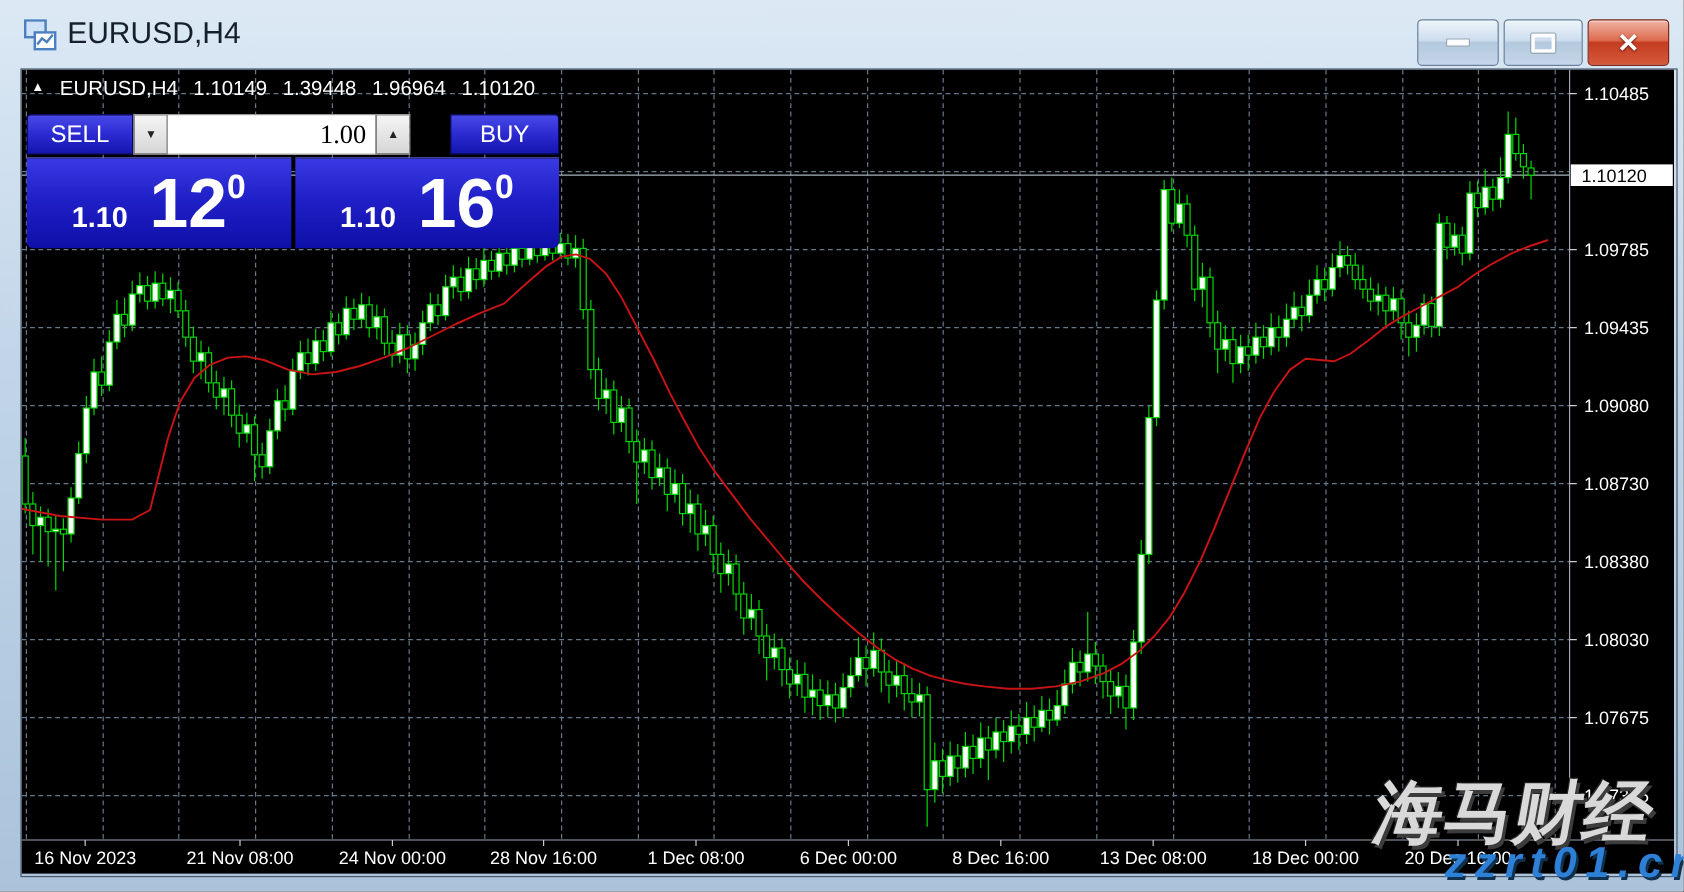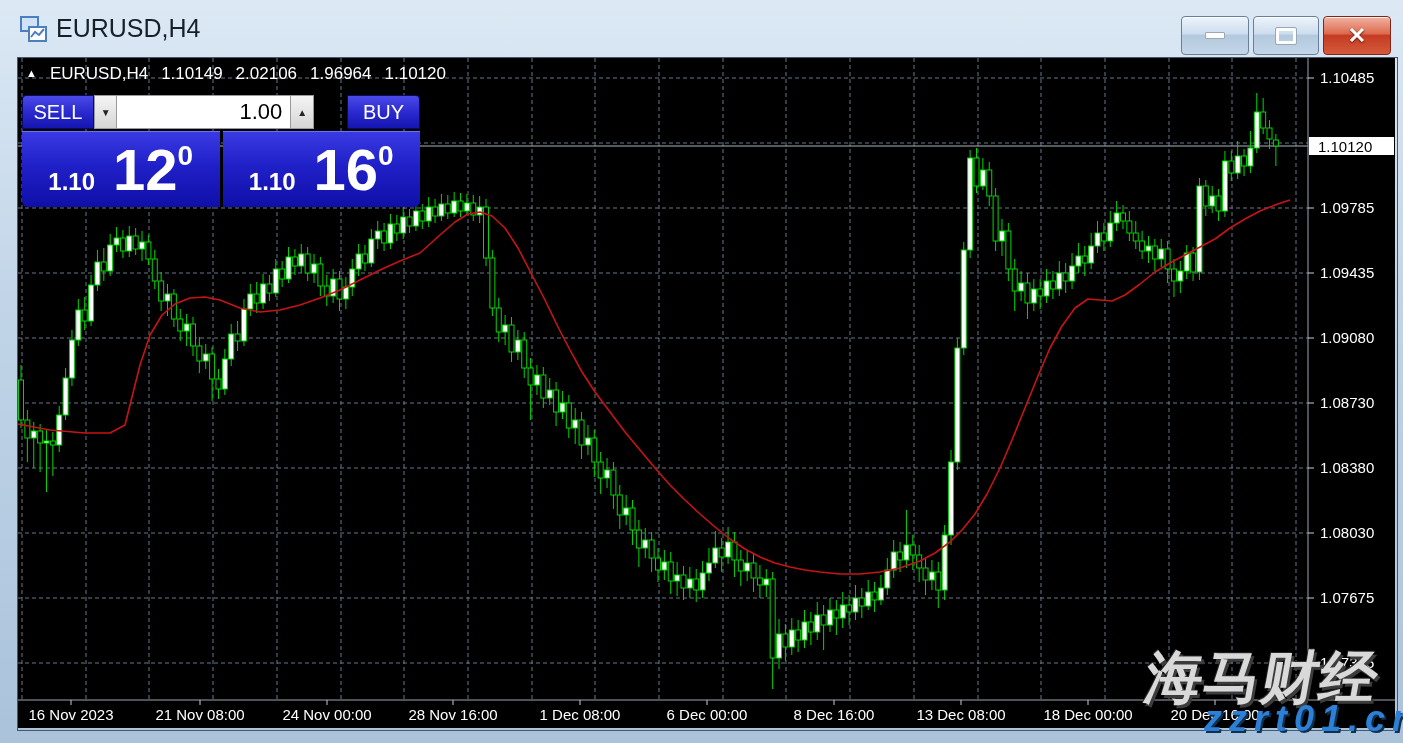--- a/index.html
+++ b/index.html
@@ -22,30 +22,30 @@
   #btn-max .box{width:14px;height:10px;border:3px solid #fdfdfd;outline:1px solid #9aa8b6;border-radius:1px;}
   #btn-close .x{color:#fff;font-size:22px;font-weight:bold;text-shadow:0 1px 2px #5e1508;line-height:1;}
   #content-border{position:absolute;left:17px;top:57px;width:1379px;height:672px;border:1px solid #46586a;pointer-events:none;z-index:4;}
   
   #chart-svg{position:absolute;left:0;top:0;z-index:1;}
   
   #ohlc{position:absolute;left:26px;top:64px;z-index:2;display:flex;align-items:center;gap:13px;
         color:#fff;font-size:17px;}
   #ohlc .tri{font-size:11px;position:relative;top:-1px;}
   
-  #panel{position:absolute;left:22px;top:95px;width:398px;z-index:3;font-family:"Liberation Sans",sans-serif;}
+  #panel{position:absolute;left:22px;top:95px;width:444px;z-index:3;font-family:"Liberation Sans",sans-serif;}
   #row1{display:flex;height:34px;}
   .bluebtn{color:#fff;font-size:20px;border:1px solid #0a0a60;display:flex;align-items:center;justify-content:center;
            background:linear-gradient(180deg,#4a4ae8 0%,#2a2ad0 50%,#1515b0 100%);cursor:pointer;}
   #sell-btn{width:107px;border-radius:4px 0 0 0;}
   #buy-btn{width:109px;border-radius:0 4px 0 0;margin-left:33px;}
   .spinbtn{width:33px;background:linear-gradient(180deg,#f5f5f5,#d5d5d5);border:1px solid #9a9a9a;
            color:#222;font-size:10px;display:flex;align-items:center;justify-content:center;cursor:pointer;}
   #vol-input{width:157px;border:1px solid #9a9a9a;border-left:none;border-right:none;
-             font-size:22px;text-align:right;padding:0 8px;color:#000;font-family:Liberation Sans, sans-serif;}
+             font-size:22px;text-align:right;padding:0 8px;color:#000;font-family:Liberation Serif, serif;}
   #row2{display:flex;height:76px;margin-top:2px;}
   .pricebox{flex:1;color:#fff;display:flex;align-items:center;justify-content:center;
             background:linear-gradient(180deg,#3a3ae4 0%,#2020c8 45%,#0f0fa8 100%);
             border-top:1px solid #7070f0;cursor:pointer;}
   #sell-box{border-radius:0 0 0 6px;margin-right:1.5px;}
   #buy-box{border-radius:0 0 6px 0;margin-left:1.5px;}
   .bigfig{font-size:24px;font-weight:bold;position:relative;top:12px;}
   .pips{font-size:58px;font-weight:bold;margin-left:18px;line-height:1;}
   .pipette{font-size:28px;font-weight:bold;position:relative;top:-14px;}
   
@@ -553,21 +553,21 @@
     <div class="winbtn" id="btn-close">
         <span class="x">✕</span>
       </div>
   </div>
   <div id="content-border"></div>
 
   <div id="ohlc">
     <span class="tri">▲</span>
     <span>EURUSD,H4</span>
     <span>1.10149</span>
-    <span>2.02106</span>
+    <span>1.39448</span>
     <span>1.96964</span>
     <span>1.10120</span>
   </div>
 
   <div id="panel">
     <div id="row1">
       <div class="bluebtn" id="sell-btn">
           <span>SELL</span>
         </div>
       <div class="spinbtn">

